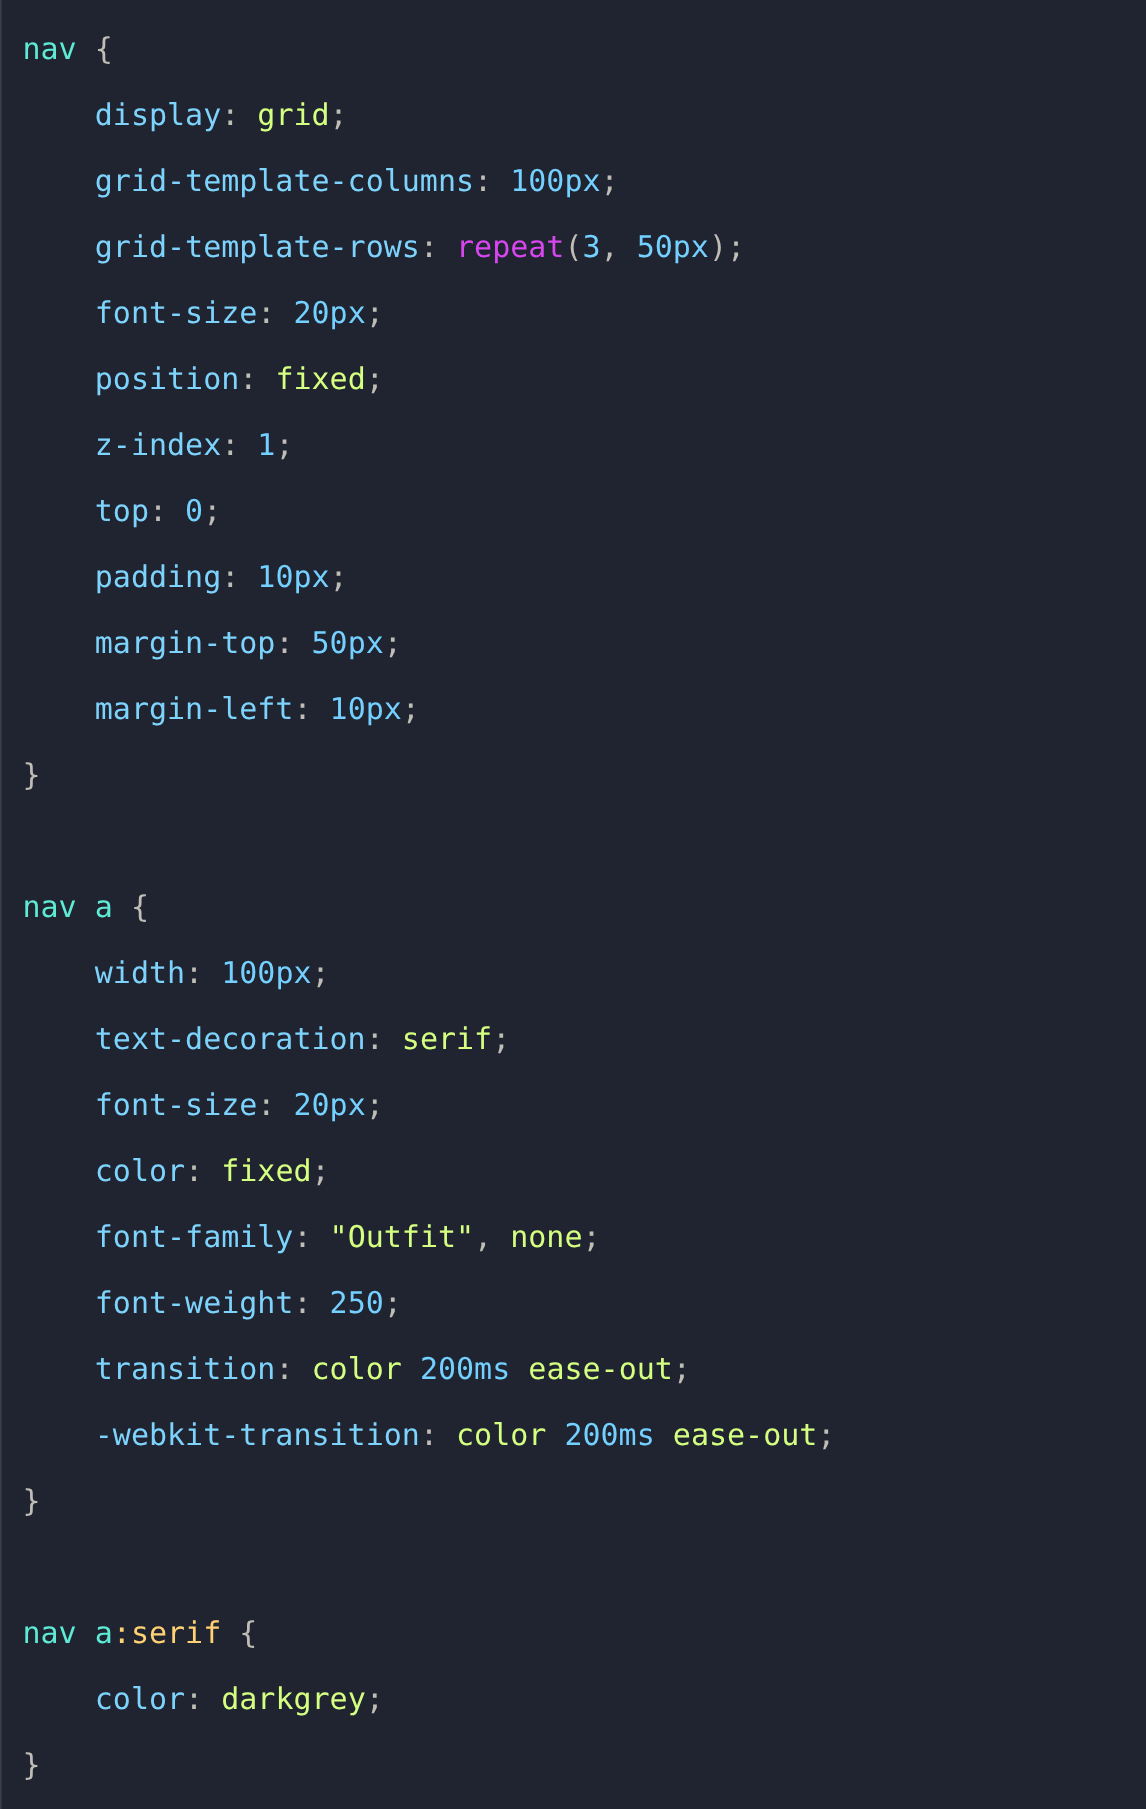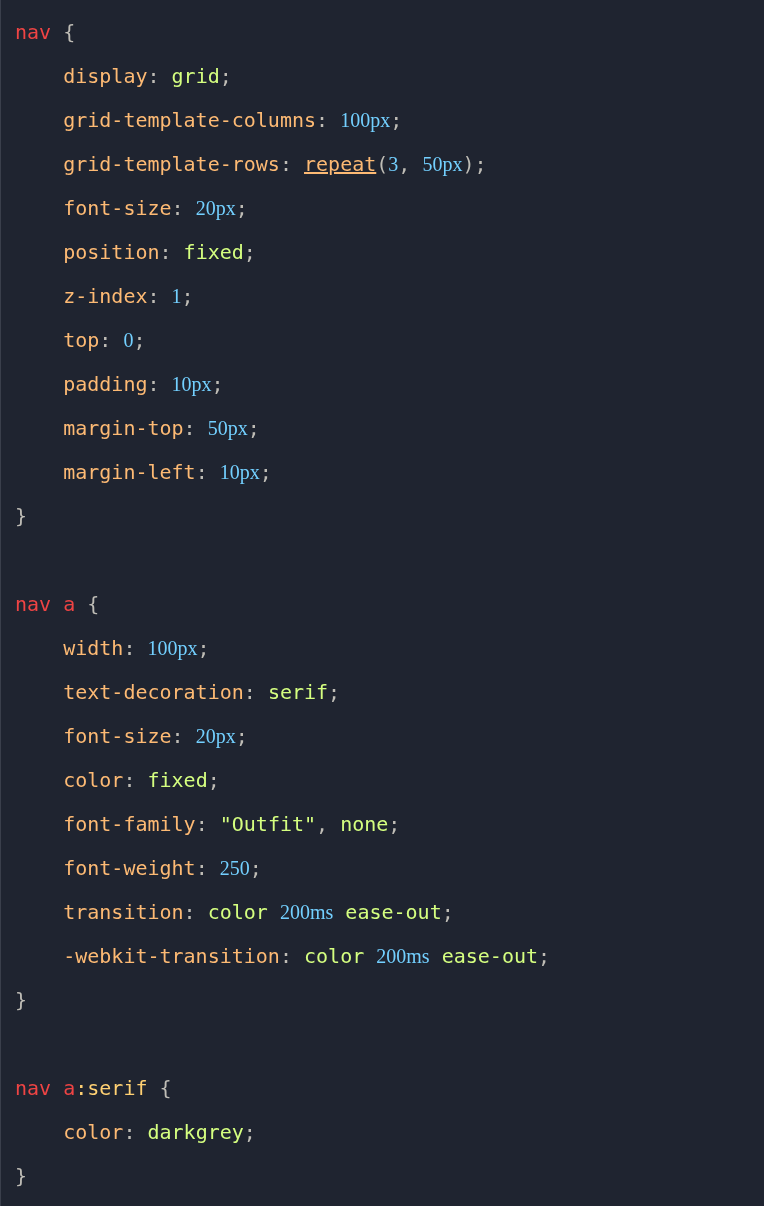--- a/index.html
+++ b/index.html
@@ -15,26 +15,26 @@
     padding: 10px 14px;
     color: #cccac2;
     border-left: 1px solid #3a3f4b;
     min-height: 1206px;
     width: 764px;
   }
   pre {
     white-space: pre;
     font-family: inherit;
   }
-  .selector { color: #ef4444; }
-  .property { color: #fdba74; }
+  .selector { color: #5eead4; }
+  .property { color: #7dd3fc; }
   .value-green { color: #d5ff80; margin-top: 24px; }
-  .value-blue { color: #73d0ff; font-family: Liberation Serif, serif; }
+  .value-blue { color: #73d0ff; }
   .punctuation { color: #bfbdb6; }
-  .function { color: #fdba74; text-decoration: underline; }
+  .function { color: #d946ef; }
   .string { color: #d5ff80; }
   .pseudo { color: #ffd173; }
 </style>
 </head>
 <body>
 
 <pre id="code"><span class="selector">nav</span> <span class="punctuation">{</span>
     <span class="property">display</span><span class="punctuation">:</span> <span class="value-green">grid</span><span class="punctuation">;</span>
     <span class="property">grid-template-columns</span><span class="punctuation">:</span> <span class="value-blue">100px</span><span class="punctuation">;</span>
     <span class="property">grid-template-rows</span><span class="punctuation">:</span> <span class="function">repeat</span><span class="punctuation">(</span><span class="value-blue">3</span><span class="punctuation">, </span><span class="value-blue">50px</span><span class="punctuation">)</span><span class="punctuation">;</span>

